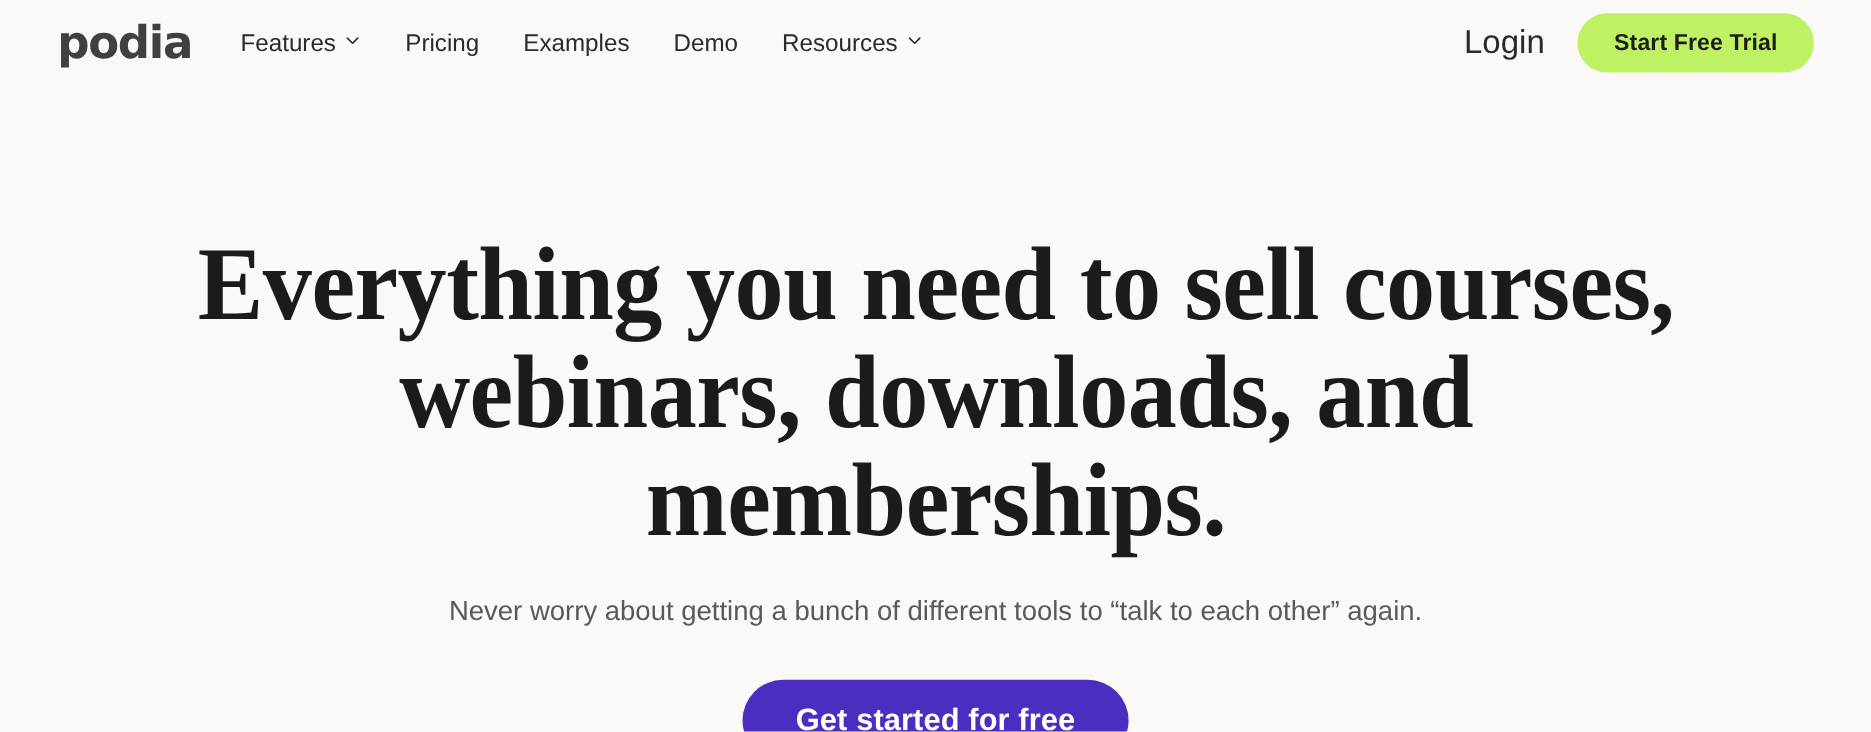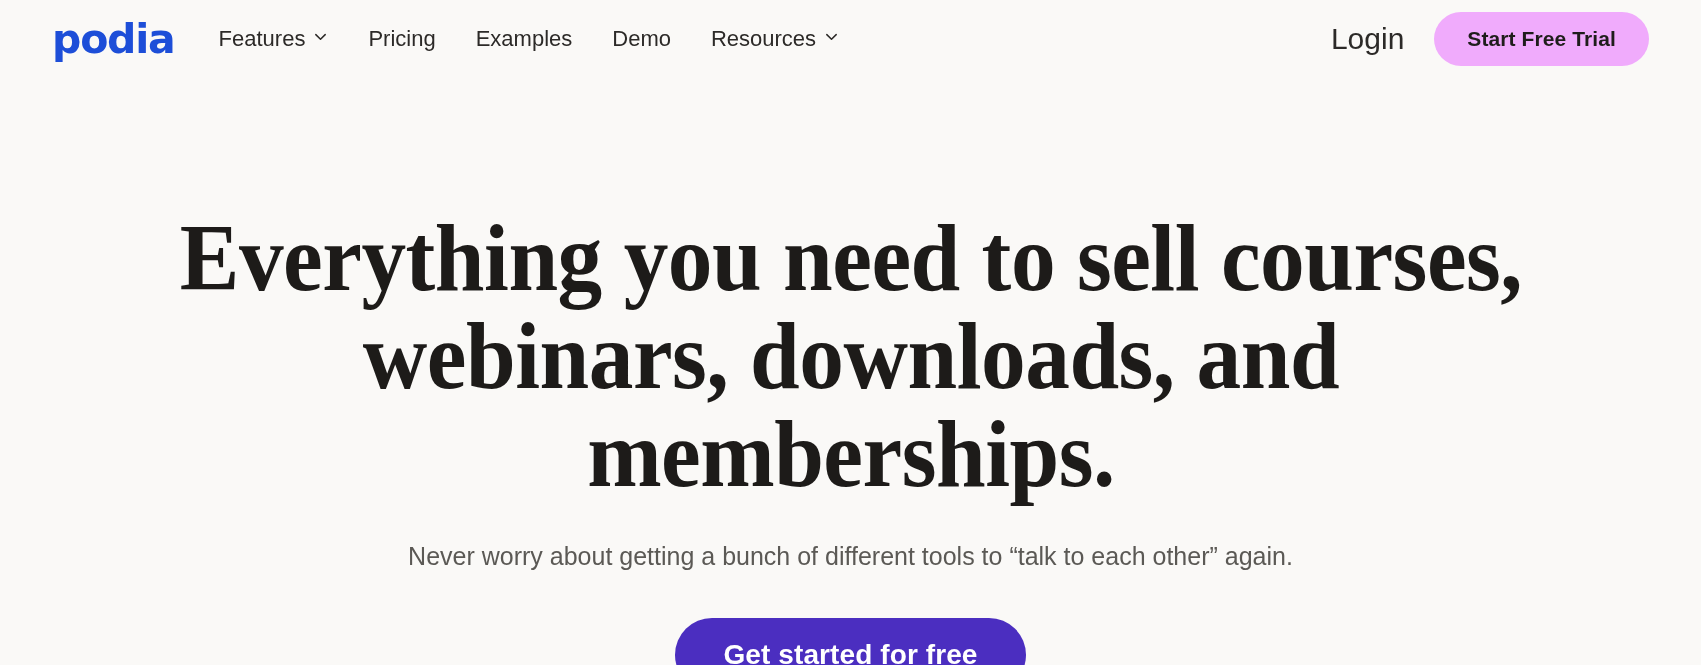--- a/index.html
+++ b/index.html
@@ -30,21 +30,21 @@
     align-items: center;
     padding: 0 52px 0 52px;
     background: #faf9f7;
   }
 
   .brand {
     font-family: "DejaVu Sans", sans-serif;
     font-weight: bold;
     font-size: 41px;
     letter-spacing: -1.2px;
-    color: #1d4ed8;
+    color: #404040;
     line-height: 1;
     margin-right: 44px;
     cursor: pointer;
     user-select: none;
   }
 
   .nav-links {
     display: flex;
     align-items: center;
     gap: 40px;
@@ -80,21 +80,21 @@
 
   .login-link {
     font-size: 30px;
     color: #2c2a28;
     cursor: pointer;
     text-decoration: none;
     white-space: nowrap;
   }
 
   .trial-button {
-    background: #f0abfc;
+    background: #bef264;
     border: none;
     border-radius: 999px;
     padding: 15px 33px;
     font-family: "Liberation Sans", sans-serif;
     font-size: 21px;
     font-weight: bold;
     color: #1f1d1b;
     cursor: pointer;
     white-space: nowrap;
     letter-spacing: 0.1px;

